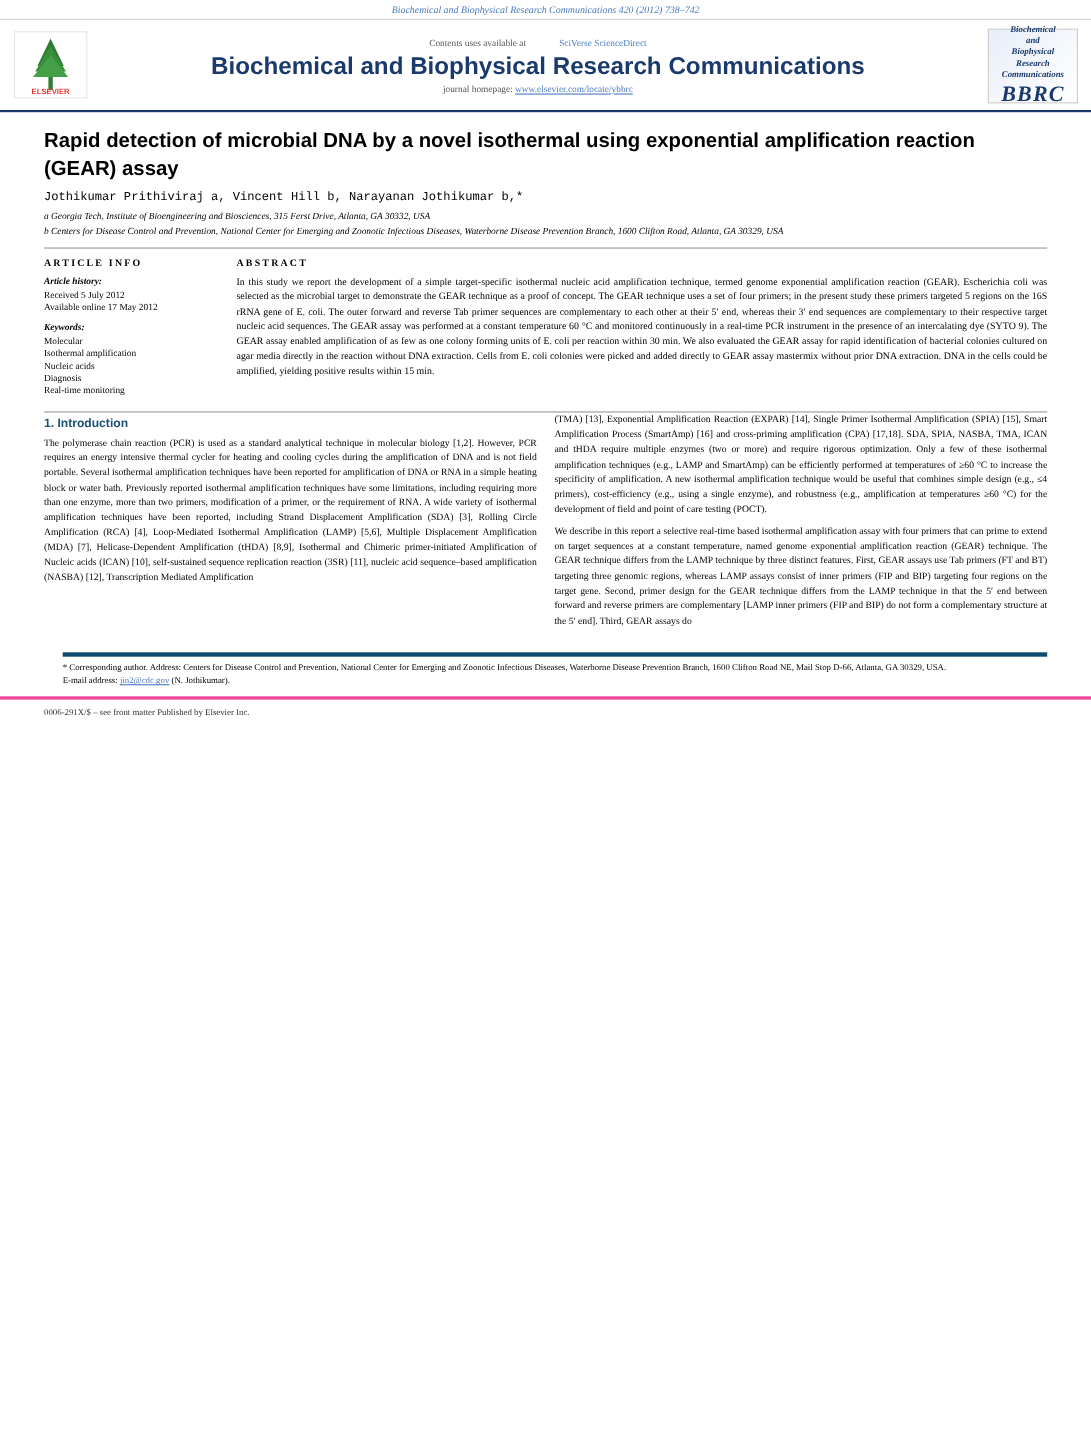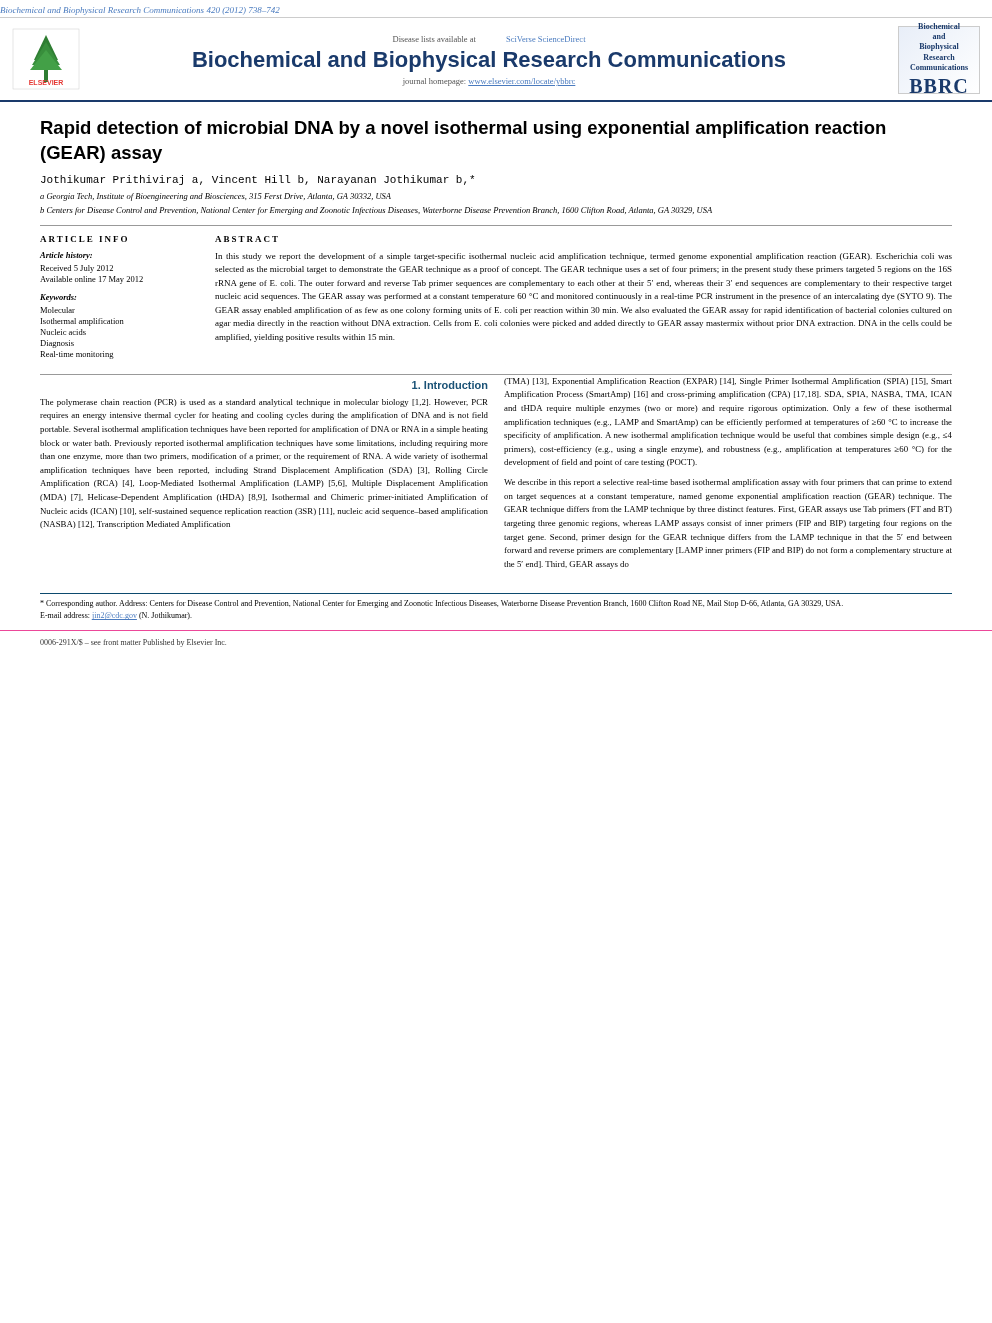--- a/index.html
+++ b/index.html
@@ -13,21 +13,21 @@
       width: 992px;
       min-height: 1323px;
       background: #fff;
       margin: 0 auto;
       padding: 0;
       position: relative;
     }
     
     .top-bar {
       background: #fff;
-      text-align: left;
+      text-align: center;
       padding: 4px 0 2px 0;
       border-bottom: 1px solid #ccc;
     }
     .top-bar span {
       font-size: 9px;
       color: #4a7bbf;
       font-style: italic;
     }
     
     .journal-header {
@@ -59,20 +59,21 @@
       line-height: 1.2;
     }
     .journal-homepage {
       font-size: 8.5px;
       color: #555;
       margin-top: 3px;
     }
     .bbrc-logo {
       width: 82px;
       flex-shrink: 0;
+      font-style: italic;
     }
     .bbrc-logo-box {
       border: 1px solid #ccc;
       width: 82px;
       height: 68px;
       display: flex;
       flex-direction: column;
       align-items: center;
       justify-content: center;
       font-size: 7px;
@@ -191,45 +192,44 @@
     .body-right {
       flex: 1;
     }
     .section-heading {
       font-size: 11px;
       font-weight: bold;
       color: #1a5276;
       margin-bottom: 5px;
       margin-top: 4px;
       font-family: Arial, sans-serif;
-      text-align: right;
     }
     .body-text {
       font-size: 8.8px;
       line-height: 1.55;
       color: #000;
       text-align: justify;
     }
     .body-text p {
       margin-bottom: 6px;
     }
     
     .footer-bar {
-      border-top: 1px solid #ec4899;
+      border-top: 3px solid #ec4899;
       padding: 6px 40px 4px 40px;
       margin-top: 8px;
     }
     .footer-text {
       font-size: 8px;
       color: #333;
       line-height: 1.6;
     }
     .footnote-section {
-      border-top: 1px solid #0c4a6e;
-      margin: 6px 40px 0 40px;
+      border-top: 4px solid #0c4a6e;
+      margin: 6px 40px 0 57px;
       padding-top: 4px;
     }
     .footnote-text {
       font-size: 8px;
       color: #000;
       line-height: 1.5;
     }
   </style>
 </head>
 <body>
@@ -253,21 +253,21 @@
           <polygon points="0,-25 -12,0 12,0" fill="#2e7d32"></polygon>
           <polygon points="0,-18 -14,5 14,5" fill="#388e3c"></polygon>
           <polygon points="0,-10 -16,10 16,10" fill="#43a047"></polygon>
         </g>
         <text x="34" y="57" text-anchor="middle" font-size="7" font-weight="bold" fill="#e53935" font-family="Arial">ELSEVIER</text>
       </svg>
     </div>
 
     <div class="journal-center">
       <div class="contents-line">
-        <span>Disease lists available at</span>
+        <span>Contents uses available at</span>
         <span style="color:#4a7bbf; padding-left:28px;">SciVerse ScienceDirect</span>
       </div>
       <div class="journal-title-main">Biochemical and Biophysical Research Communications</div>
       <div class="journal-homepage">
         <span>journal homepage:</span>
         <span style="color:#4a7bbf; text-decoration:underline;">www.elsevier.com/locate/ybbrc</span>
       </div>
     </div>
 
     <div class="bbrc-logo">

